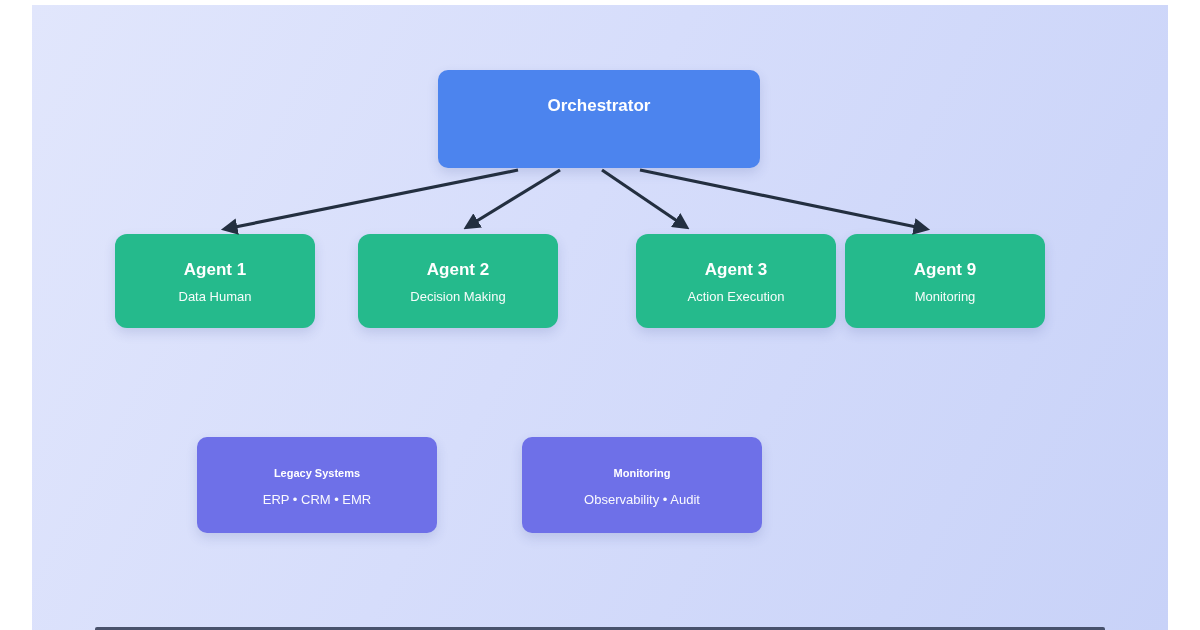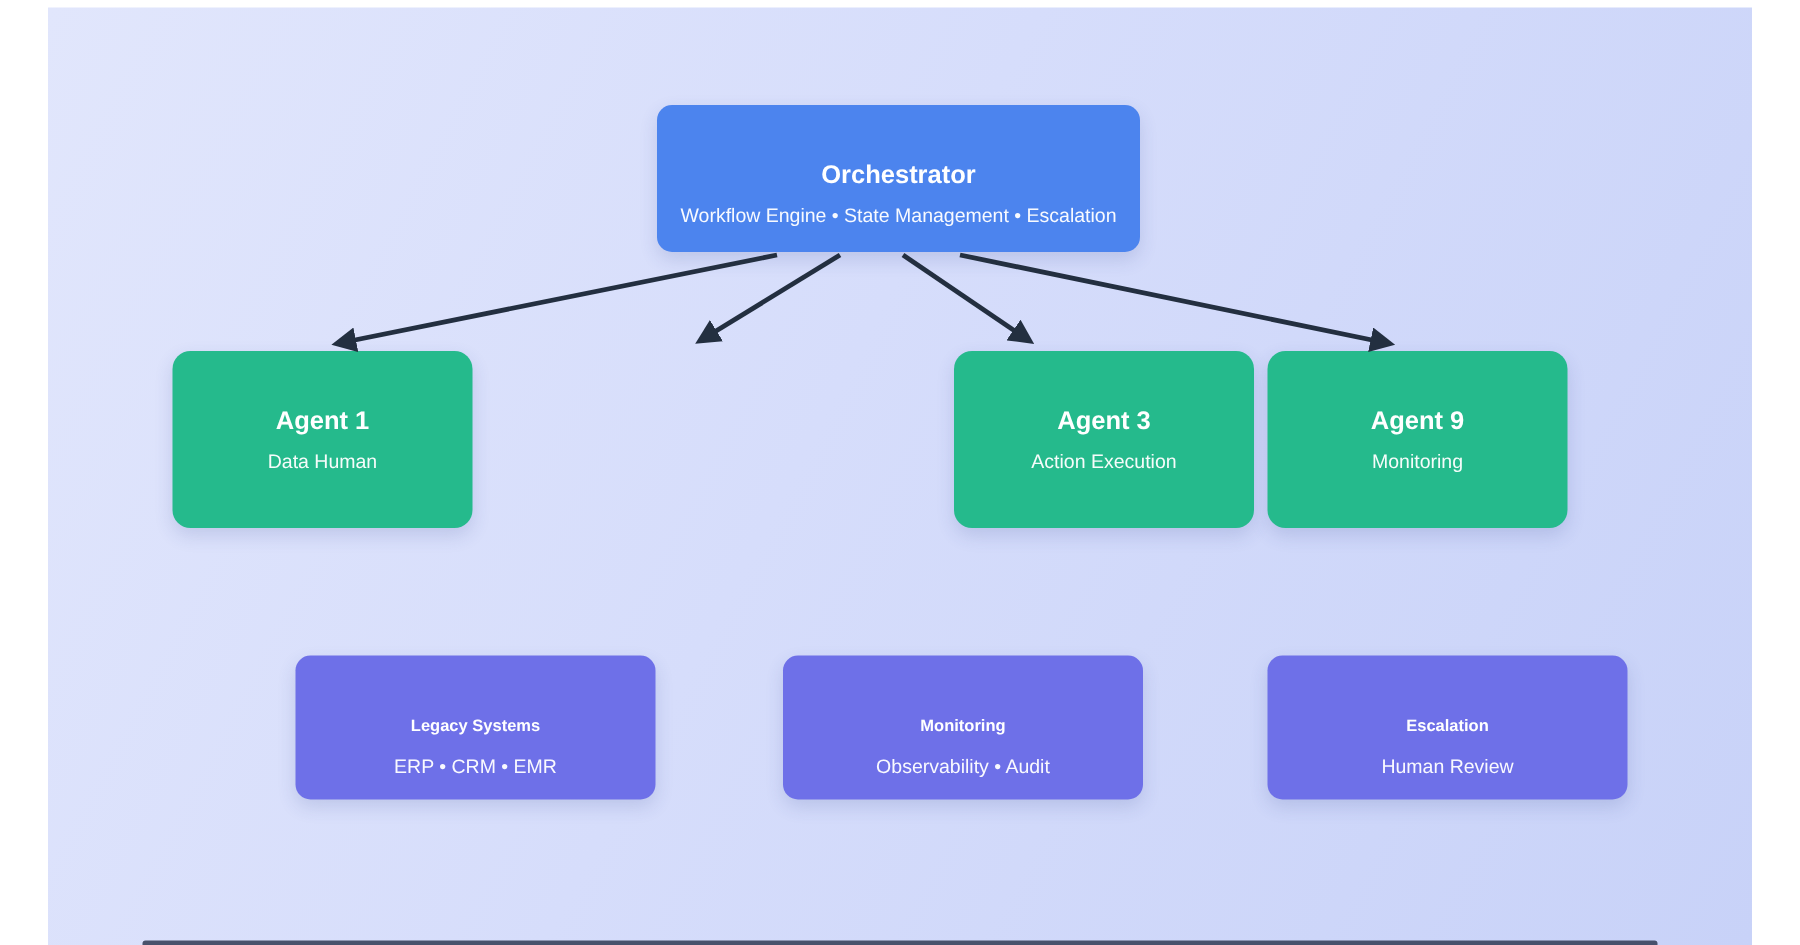--- a/index.html
+++ b/index.html
@@ -32,21 +32,21 @@
     z-index: 3;
   }
   .node {
     position: absolute;
     z-index: 2;
     color: #ffffff;
     text-align: center;
     display: flex;
     flex-direction: column;
     align-items: center;
-    padding-top: 35px;
+    padding-top: 24px;
     box-shadow: 0 5px 12px rgba(50, 70, 140, 0.16);
   }
   .node-title {
     font-weight: bold;
     font-size: 17px;
     line-height: 24px;
     color: #ffffff;
   }
   .node-subtitle {
     font-size: 13px;
@@ -55,21 +55,21 @@
     color: rgba(255,255,255,0.96);
   }
   .orchestrator {
     left: 438px; top: 70px;
     width: 322px; height: 98px;
     background: #4c84ee;
     border-radius: 10px;
   }
   .agent {
     top: 234px;
-    width: 200px; height: 118px;
+    width: 200px; height: 94px;
     background: #25ba8c;
     border-radius: 12px;
   }
   .agent-1 { left: 115px; }
   .agent-2 { left: 358px; }
   .agent-3 { left: 600px; margin-left: 36px; }
   .agent-4 { left: 845px; }
   .support {
     top: 437px;
     width: 240px; height: 96px;
@@ -105,43 +105,42 @@
       </marker>
     </defs>
     <line x1="518" y1="170" x2="225" y2="229" stroke="#232f40" stroke-width="3.2" marker-end="url(#ah)"></line>
     <line x1="560" y1="170" x2="467" y2="227" stroke="#232f40" stroke-width="3.2" marker-end="url(#ah)"></line>
     <line x1="602" y1="170" x2="686" y2="227" stroke="#232f40" stroke-width="3.2" marker-end="url(#ah)"></line>
     <line x1="640" y1="170" x2="926" y2="229" stroke="#232f40" stroke-width="3.2" marker-end="url(#ah)"></line>
   </svg>
 
   <div class="node orchestrator">
     <div class="node-title">Orchestrator</div>
-    <div class="node-subtitle">Workflow Engine • State Management • Escalation</div>
   </div>
 
   <div class="node agent agent-1">
     <div class="node-title">Agent 1</div>
     <div class="node-subtitle">Data Human</div>
+  </div>
+  <div class="node agent agent-2">
+    <div class="node-title">Agent 2</div>
+    <div class="node-subtitle">Decision Making</div>
   </div>
   <div class="node agent agent-3">
     <div class="node-title">Agent 3</div>
     <div class="node-subtitle">Action Execution</div>
   </div>
   <div class="node agent agent-4">
     <div class="node-title">Agent 9</div>
     <div class="node-subtitle">Monitoring</div>
   </div>
 
   <div class="node support support-1">
     <div class="node-title">Legacy Systems</div>
     <div class="node-subtitle">ERP • CRM • EMR</div>
   </div>
   <div class="node support support-2">
     <div class="node-title">Monitoring</div>
     <div class="node-subtitle">Observability • Audit</div>
   </div>
-  <div class="node support support-3">
-    <div class="node-title">Escalation</div>
-    <div class="node-subtitle">Human Review</div>
-  </div>
 
   <div class="footer-edge"></div>
 </div>
 
 </body></html>

